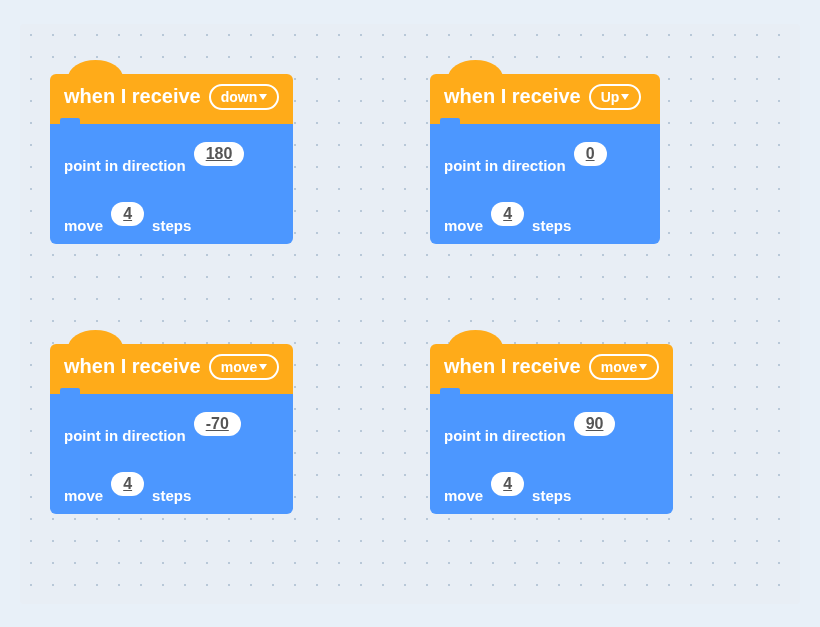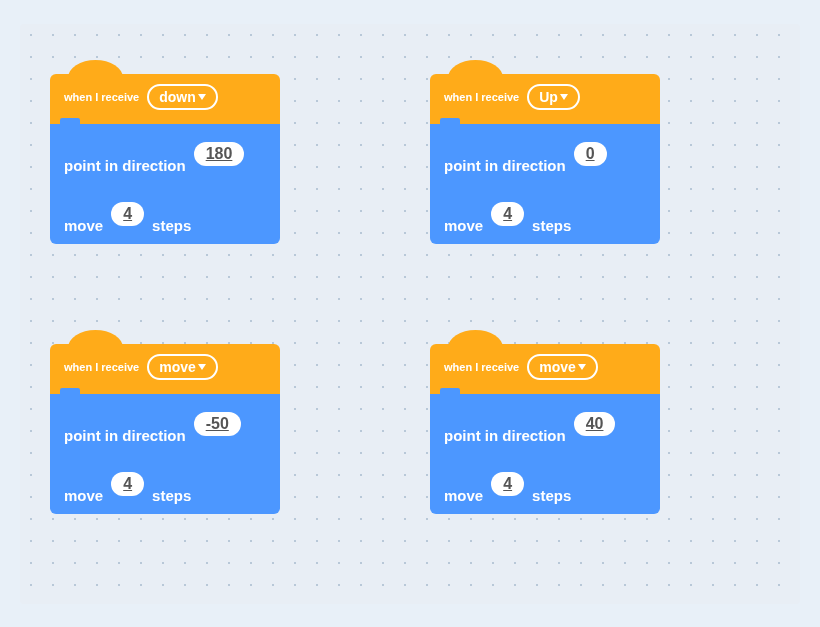--- a/index.html
+++ b/index.html
@@ -48,21 +48,21 @@
       top: -14px;
       left: 18px;
       width: 55px;
       height: 18px;
       background-color: #ffab19;
       border-radius: 50% 50% 0 0 / 100% 100% 0 0;
     }
 
     .hat-block-text {
       color: white;
-      font-size: 11px;
+      font-size: 20px;
       font-weight: 600;
       white-space: nowrap;
     }
 
     .dropdown-pill {
       background-color: #ffab19;
       border: 2px solid white;
       border-radius: 20px;
       padding: 3px 10px;
       color: white;
@@ -220,21 +220,21 @@
     <div class="hat-block">
       <span class="hat-block-text">when I receive</span>
       <div class="dropdown-pill">
         <span>move</span>
         <span class="dropdown-arrow"></span>
       </div>
     </div>
     <div class="stack-block">
       <span class="stack-block-text">point in direction</span>
       <div class="value-pill">
-        <span>-50</span>
+        <span>-70</span>
       </div>
     </div>
     <div class="stack-block stack-block-last">
       <span class="stack-block-text">move</span>
       <div class="value-pill">
         <span>4</span>
       </div>
       <span class="stack-block-text">steps</span>
     </div>
   </div>
@@ -243,21 +243,21 @@
     <div class="hat-block">
       <span class="hat-block-text">when I receive</span>
       <div class="dropdown-pill">
         <span>move</span>
         <span class="dropdown-arrow"></span>
       </div>
     </div>
     <div class="stack-block">
       <span class="stack-block-text">point in direction</span>
       <div class="value-pill">
-        <span>40</span>
+        <span>90</span>
       </div>
     </div>
     <div class="stack-block stack-block-last">
       <span class="stack-block-text">move</span>
       <div class="value-pill">
         <span>4</span>
       </div>
       <span class="stack-block-text">steps</span>
     </div>
   </div>

